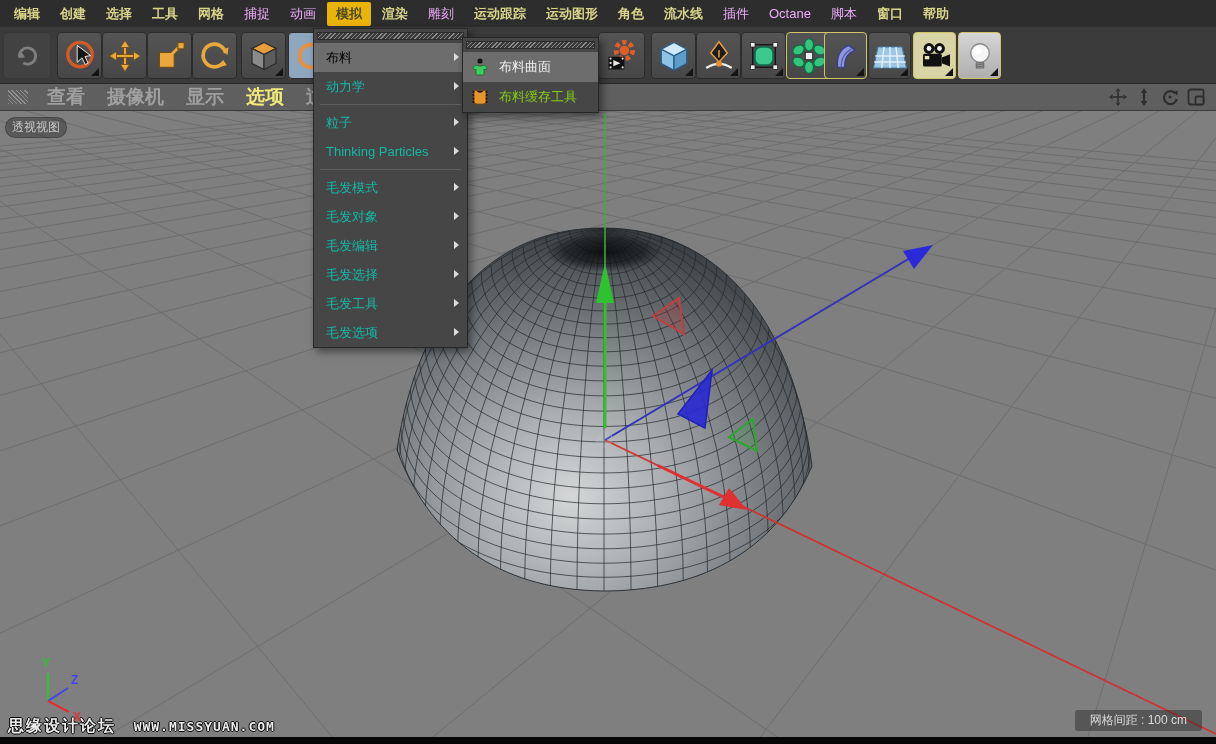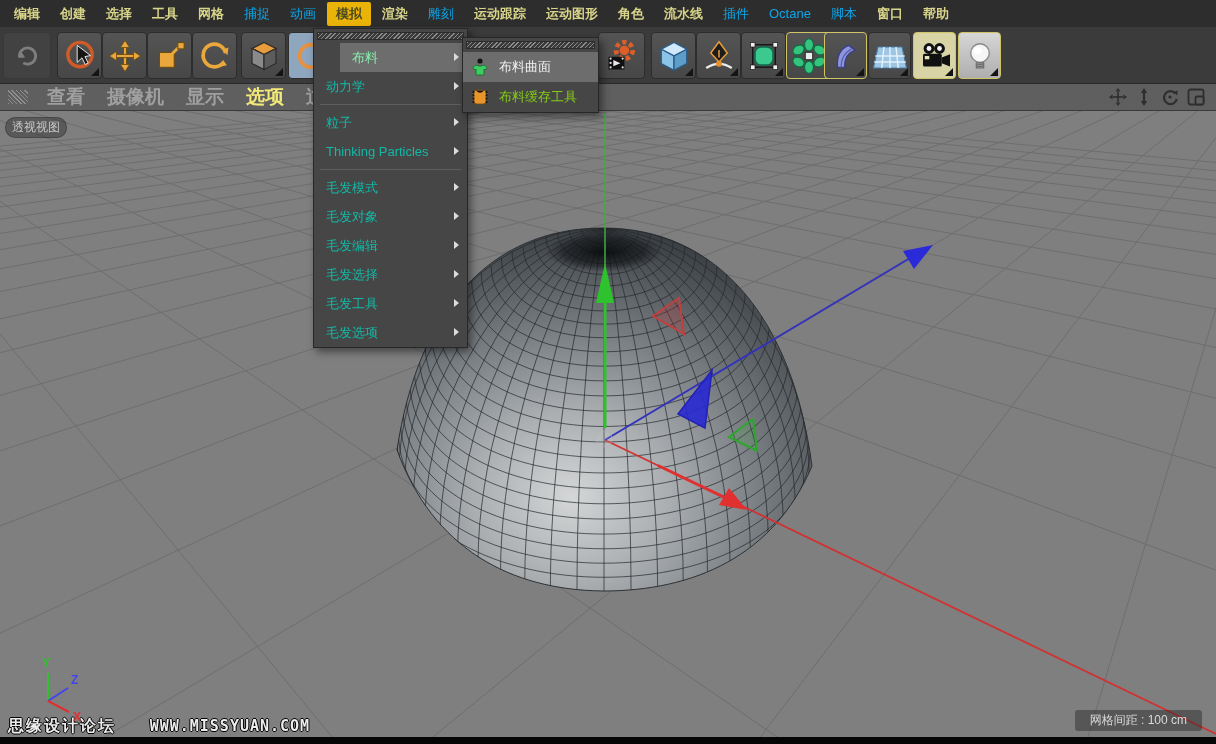--- a/index.html
+++ b/index.html
@@ -5,21 +5,21 @@
   * { margin:0; padding:0; box-sizing:border-box; }
   html,body { width:1216px; height:744px; overflow:hidden; background:#2d2d2d;
     font-family:"Liberation Sans","DejaVu Sans",sans-serif; }
   #app { position:relative; width:1216px; height:744px; }
 
   
   #menubar { position:absolute; left:0; top:0; width:1216px; height:27px;
     background:#2d2d2d; display:flex; align-items:center; padding-left:4px; z-index:30;}
   .mb-item { font-size:13px; font-weight:700; color:#d8d489; padding:3px 9px; margin:0 1px;
     border-radius:2px; white-space:nowrap; cursor:default;}
-  .mb-item.dim { color:#0ea5e9; font-weight:400;}
+  .mb-item.dim { color:#f0abfc; font-weight:400;}
   .mb-item.active { background:#eab308; color:#4a4a1e;}
 
   
   #toolbar { position:absolute; left:0; top:27px; width:1216px; height:57px;
     background:#3b3b3b; border-bottom:1px solid #2a2a2a; z-index:10;}
   .tbtn { position:absolute; top:5px; width:45px; height:47px; border-radius:4px;
     background:linear-gradient(#545454,#474747); border:1px solid #2d2d2d;
     display:flex; align-items:center; justify-content:center;}
   .tbtn.flat { background:#424242; border-color:#383838;}
   .tbtn.lit  { border:1px solid #cfc468;}
@@ -46,36 +46,36 @@
   #scene { position:absolute; left:0; top:0;}
   #view-label { position:absolute; left:5px; top:6px; font-size:12px; color:#c6c6c6;
     background:rgba(30,30,30,0.38); border:1px solid rgba(20,20,20,0.25);
     border-radius:10px; padding:1px 6px;}
   #grid-label { position:absolute; right:14px; top:599px; font-size:12px; color:#dadada;
     background:rgba(38,38,38,0.45); border-radius:3px; padding:2px 15px;}
   #watermark { position:absolute; left:8px; bottom:0px; white-space:nowrap;
     font-family:"DejaVu Sans Mono","Liberation Mono",monospace; font-weight:700; color:#ededed;
     text-shadow:1px 0 #000,-1px 0 #000,0 1px #000,0 -1px #000;}
   #watermark .cn { font-size:16px; letter-spacing:2px;}
-  #watermark .url { font-size:15px; margin-left:24px; letter-spacing:1px;}
+  #watermark .url { font-size:13px; margin-left:8px; letter-spacing:1px;}
   #triad { position:absolute; left:28px; top:540px;}
 
   
   #bottombar { position:absolute; left:0; top:737px; width:1216px; height:7px; background:#060606;}
 
   
   .panel { position:absolute; background:#464646; border:1px solid #272727;
     box-shadow:3px 4px 8px rgba(0,0,0,0.45); z-index:50;}
   #sim-menu { left:313px; top:28px; width:155px;}
   #cloth-sub { left:442px; top:37px; width:137px;margin-left:20px;}
   .tearoff { height:8px; margin:3px; border:1px solid #2c2c2c;
     background:repeating-linear-gradient(135deg,#8a8a8a 0 1px,#3a3a3a 1px 3px);}
   .mrow { position:relative; height:29px; line-height:29px; font-size:13px; color:#14b8a6;
     padding-left:12px; white-space:nowrap;}
-  .mrow.active { background:#6d6d6d; color:#86efac;margin-left:26px;}
+  .mrow.active { background:#6d6d6d; color:#000000;}
   .mrow .arrow { position:absolute; right:8px; top:10px; width:0; height:0;
     border-top:4.5px solid transparent; border-bottom:4.5px solid transparent;
     border-left:5.5px solid #dcdcdc;}
   .msep { height:1px; background:#5e5e5e; margin:3px 6px;}
   .srow { position:relative; height:30px; display:flex; align-items:center; font-size:13px;
     color:#84cc16; padding-left:6px;}
   .srow.active { background:#6d6d6d; color:#f0f0f0;}
   .srow .ic { width:22px; height:22px; margin-right:8px; display:flex;
     align-items:center; justify-content:center;}
 </style>

